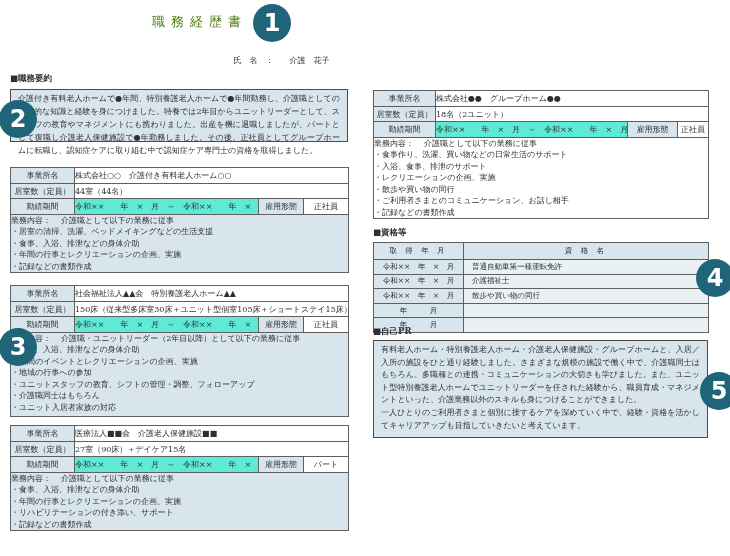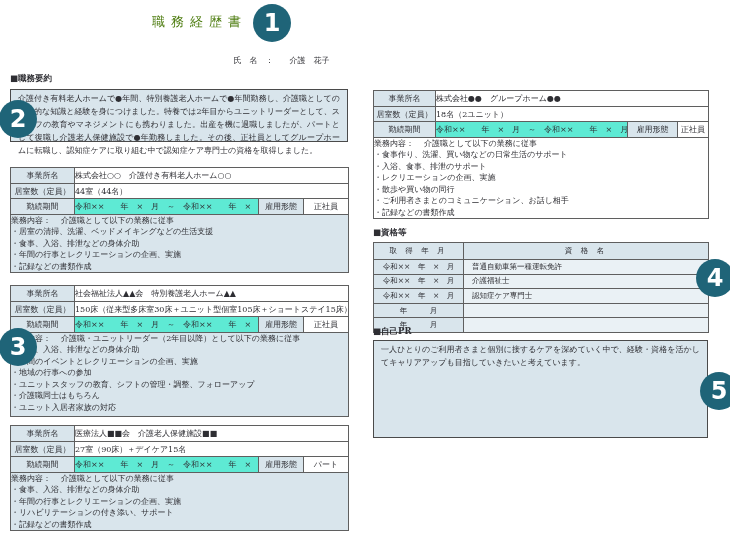--- a/index.html
+++ b/index.html
@@ -218,36 +218,37 @@
     <tr>
           <td class="qdate">令和××　年　×　月</td>
         <td class="qname">普通自動車第一種運転免許</td>
         </tr>
     <tr>
           <td class="qdate">令和××　年　×　月</td>
         <td class="qname">介護福祉士</td>
         </tr>
     <tr>
           <td class="qdate">令和××　年　×　月</td>
-        <td class="qname">認知症ケア専門士</td>
+        <td class="qname">散歩や買い物の同行</td>
         </tr>
     <tr>
           <td class="qdate">年　　　月</td>
         <td class="qname"></td>
         </tr>
     <tr>
           <td class="qdate">年　　　月</td>
         <td class="qname"></td>
         </tr>
   </tbody>
     </table>
 
   <div class="abs sec-head" style="left:373px;top:326px;">■自己PR</div>
 
   <div class="abs blue-box pr" style="left:373px;top:340px;width:335px;height:98px;line-height:12.6px;">
+    <p>有料老人ホーム・特別養護老人ホーム・介護老人保健施設・グループホームと、入居／入所の施設をひと通り経験しました。さまざまな規模の施設で働く中で、介護職同士はもちろん、多職種との連携・コミュニケーションの大切さも学びました。また、ユニット型特別養護老人ホームでユニットリーダーを任された経験から、職員育成・マネジメントといった、介護業務以外のスキルも身につけることができました。</p>
     <p>一人ひとりのご利用者さまと個別に接するケアを深めていく中で、経験・資格を活かしてキャリアアップも目指していきたいと考えています。</p>
   </div>
 
   <div class="badge" style="left:253px;top:4px;">1</div>
   <div class="badge" style="left:-1px;top:100px;">2</div>
   <div class="badge" style="left:-1px;top:328px;">3</div>
   <div class="badge" style="left:696px;top:259px;">4</div>
   <div class="badge" style="left:700px;top:372px;">5</div>
 
 </div>

